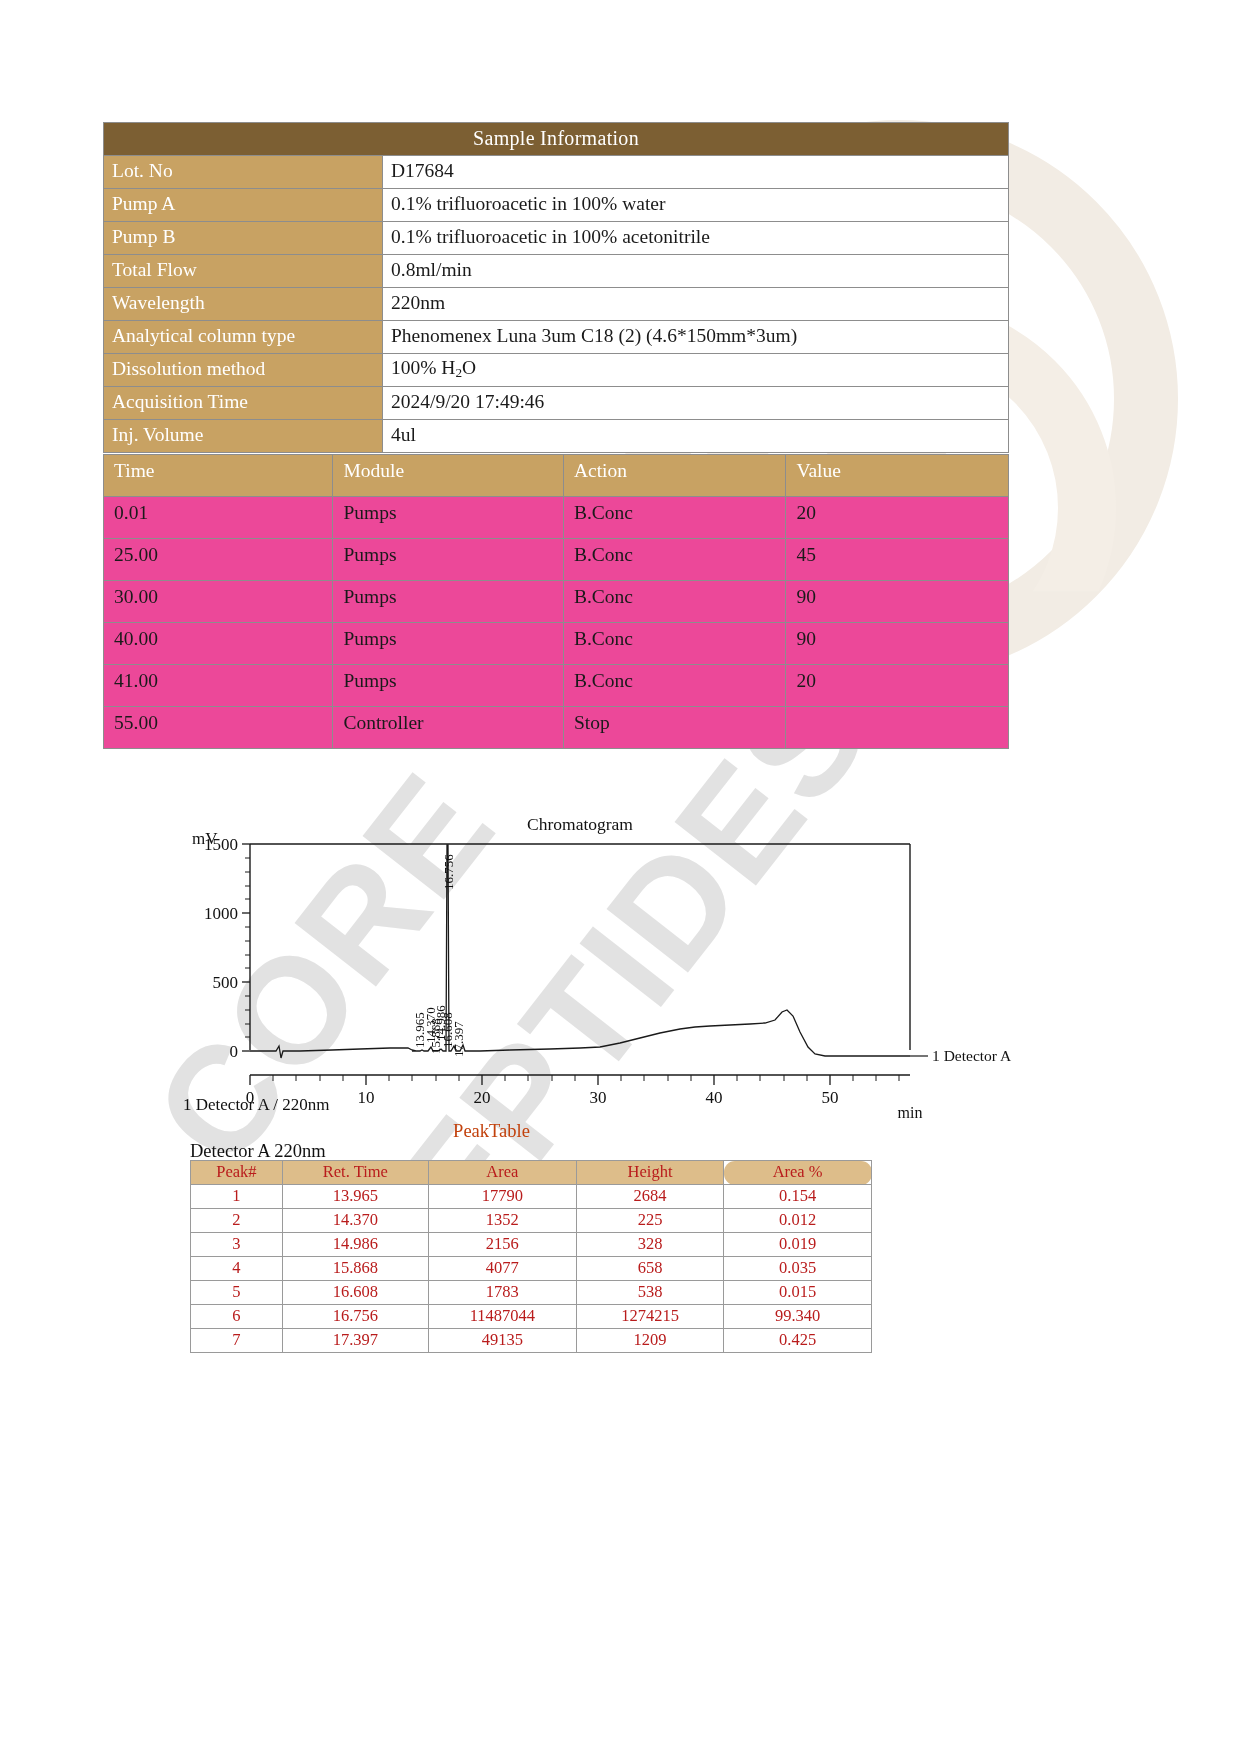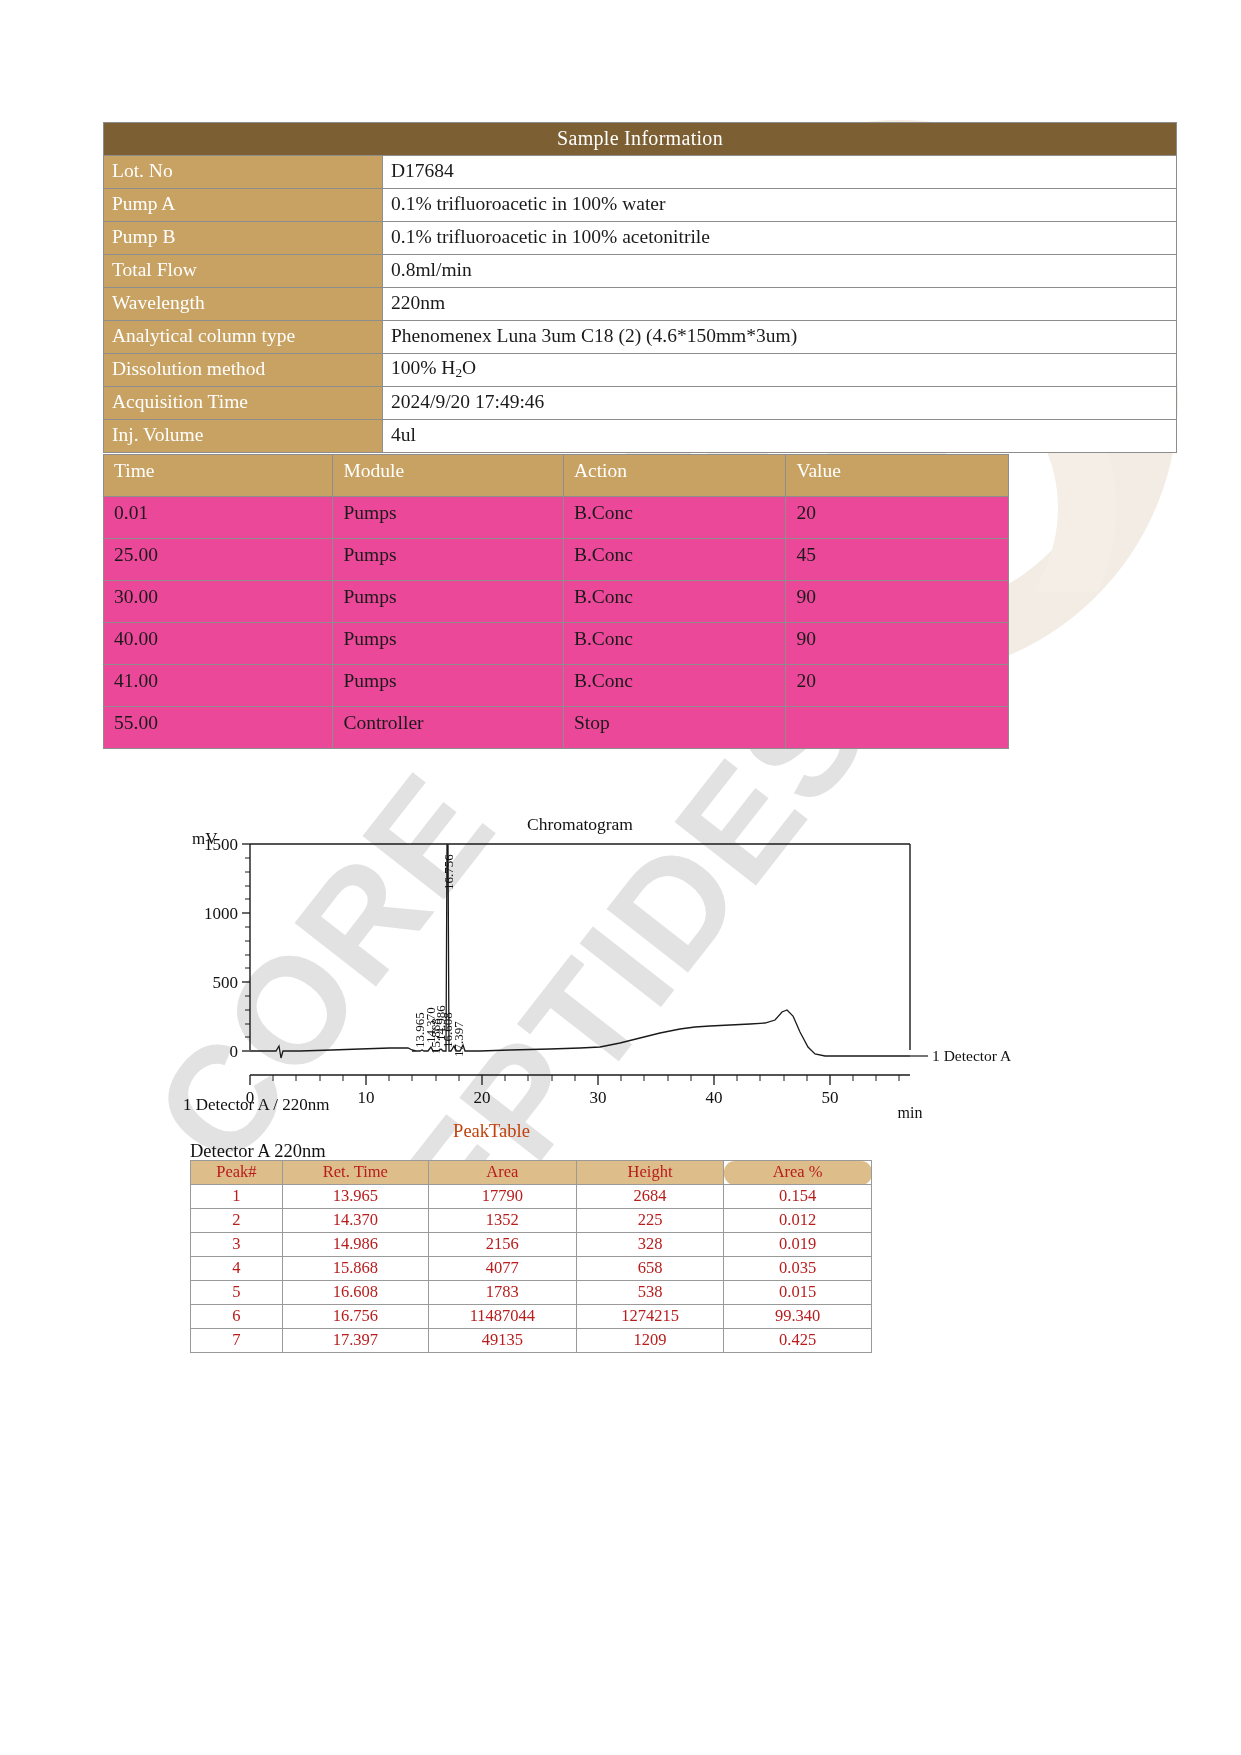--- a/index.html
+++ b/index.html
@@ -70,21 +70,21 @@
   #page {
     position: relative;
     z-index: 2;
   }
 
   
   .sample-table {
     position: absolute;
     left: 103px;
     top: 122px;
-    width: 1074px;
+    width: 906px;
     border-collapse: collapse;
     font-size: 19.5px;
     padding-left: 24px;
   }
   .sample-table td, .sample-table th {
     border: 1px solid #8d8d8d;
     padding: 3px 8px 5px 8px;
     height: 24px;
     vertical-align: middle;
   }

